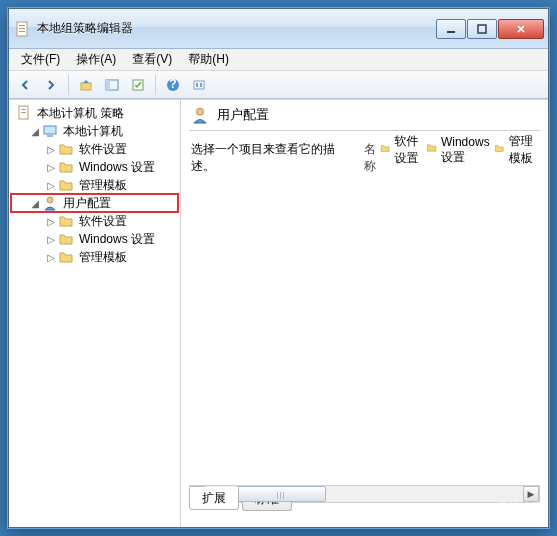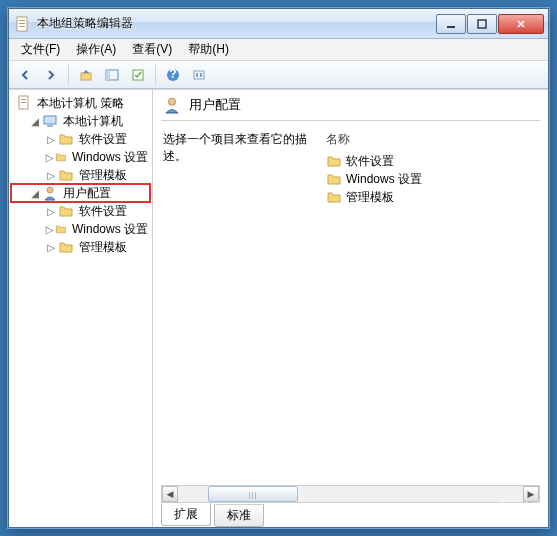--- a/index.html
+++ b/index.html
@@ -1,55 +1,55 @@
 <!DOCTYPE html>
 <html><head>
 <meta charset="utf-8">
 <style>
 * { box-sizing: border-box; margin: 0; padding: 0; font-family: "Microsoft YaHei", "SimSun", Tahoma, sans-serif; font-size: 12px; }
 body { background: #3a7ab5; padding: 8px; }
 .window { width: 541px; height: 520px; background: #fff; border: 1px solid #4a6a8a; box-shadow: 0 0 0 1px #6ca3d8, 0 4px 16px rgba(0,0,0,.4); display: flex; flex-direction: column; }
-.titlebar { height: 30px; background: linear-gradient(to bottom,#eef4fb 0%,#d7e6f7 45%,#c1d8f0 46%,#d3e4f7 100%); display: flex; align-items: center; padding: 0 4px 0 6px; border-bottom: 1px solid #9db7d6; }
+.titlebar { height: 40px; background: linear-gradient(to bottom,#eef4fb 0%,#d7e6f7 45%,#c1d8f0 46%,#d3e4f7 100%); display: flex; align-items: center; padding: 0 4px 0 6px; border-bottom: 1px solid #9db7d6; }
 .titlebar .ticon { width: 16px; height: 16px; margin-right: 6px; }
 .titlebar .title { flex: 1; color: #000; text-shadow: 0 1px 0 #fff; font-size: 12px; }
 .winbtns { display: flex; gap: 0; }
 .winbtn { width: 30px; height: 20px; border: 1px solid #5c7a9e; border-radius: 2px; display: flex; align-items: center; justify-content: center; margin-left: 1px; background: linear-gradient(to bottom,#f2f7fc,#cbdcef); cursor: default; }
 .winbtn.close { background: linear-gradient(to bottom,#f7a8a2,#d44a3a); border-color:#9a3628; width:46px; }
 .winbtn svg { width: 10px; height: 10px; }
 .menubar { height: 22px; background: #f3f3f3; display: flex; padding: 0 4px; border-bottom: 1px solid #d6d6d6; }
 .menuitem { padding: 2px 8px; cursor: default; }
 .toolbar { height: 28px; background: linear-gradient(to bottom,#fafcfe,#e8eef6); border-bottom: 1px solid #b6c4d6; display: flex; align-items: center; padding: 0 4px; gap: 2px; }
 .tbtn { width: 24px; height: 24px; display: flex; align-items: center; justify-content: center; border: 1px solid transparent; border-radius: 2px; cursor: default; }
 .tsep { width: 1px; height: 20px; background: #c8d2df; margin: 0 3px; }
 .body { flex: 1; display: flex; border-top: 1px solid #d9d9d9; min-height:0; }
-.tree { width: 144px; border-right: 1px solid #d0d0d0; padding: 4px 2px; overflow: auto; background:#fff; }
+.tree { width: 172px; border-right: 1px solid #d0d0d0; padding: 4px 2px; overflow: auto; background:#fff; }
 .node { display: flex; align-items: center; height: 18px; padding-left: 4px; white-space: nowrap; cursor: default; }
 .node .tw { width: 12px; text-align: center; color:#6a6a6a; font-size:10px; }
 .node .icn { width: 16px; height: 16px; margin: 0 3px 0 1px; display:flex; align-items:center; justify-content:center; }
 .node .lbl { padding: 1px 2px; }
 .node.highlight { outline: 2px solid #d33; outline-offset: -1px; }
 .depth1 { padding-left: 4px; }
 .depth2 { padding-left: 18px; }
 .depth3 { padding-left: 34px; }
 .rightpane { flex: 1; display: flex; flex-direction: column; background:#fff; min-width:0; }
 .header { display: flex; align-items: center; padding: 6px 10px; gap: 8px; }
 .header .icn { width: 18px; height: 18px; }
 .header .htxt { font-size: 13px; }
 .divider { height: 1px; background: #d0d0d0; margin: 0 8px; }
-.content { flex: 1; display: flex; padding: 10px 8px 0 10px; gap: 8px; min-height:0; }
+.content { flex: 1; display: flex; padding: 10px 8px 0 10px; min-height:0; }
 .desc { width: 155px; color:#000; }
-.listarea { flex:1; display:flex; flex-direction:column; min-height:0; }
+.listarea { flex:1; display:flex; flex-direction:row; min-height:0;margin-left:18px; }
 .listhead { color:#444; padding-bottom: 4px; }
 .listrow { display:flex; align-items:center; height:18px; gap:4px; cursor:default; }
 .listrow .icn { width:16px; height:16px; }
 .hscroll { height: 18px; margin: 4px 8px 2px 8px; background: #f0f0f0; border: 1px solid #cfcfcf; display:flex; align-items:center; }
 .hscroll .arr { width:16px; height:16px; background: linear-gradient(to bottom,#fff,#dedede); border:1px solid #bcbcbc; display:flex; align-items:center; justify-content:center; font-size:9px; color:#555;}
 .hscroll .track { flex:1; position:relative; height:16px; }
 .hscroll .thumb { position:absolute; left:30px; width:90px; top:0; bottom:0; background: linear-gradient(to bottom,#fff,#d8e2ee); border:1px solid #a8bed8; border-radius:2px; display:flex; align-items:center; justify-content:center; color:#8aa3c0; font-size:8px; letter-spacing:1px;}
-.tabs { height: 22px; display: flex; align-items:flex-end; padding: 0 8px 0 8px; gap:4px; }
+.tabs { height: 22px; display: flex; align-items:flex-end; padding: 0 8px 16px 8px; gap:4px; }
 .tab { padding: 2px 12px; border:1px solid #b7b7b7; border-top-color:#cfcfcf; background: linear-gradient(to bottom,#fefefe,#e8e8e8); border-radius: 0 0 3px 3px; margin-right:-1px; cursor:default; }
 .tab.active { background:#fff; border-top-color:#fff; position:relative; top:-1px; }
 .watermark { position: fixed; right: 12px; bottom: 10px; color: rgba(255,255,255,.6); font-size: 12px; text-align:right; pointer-events:none; }
 
 .svg-folder { fill:#f5d67b; stroke:#caa847; }
 .svg-doc { fill:#fff; stroke:#b49d73; }
 </style>
 </head>
 <body>
 

